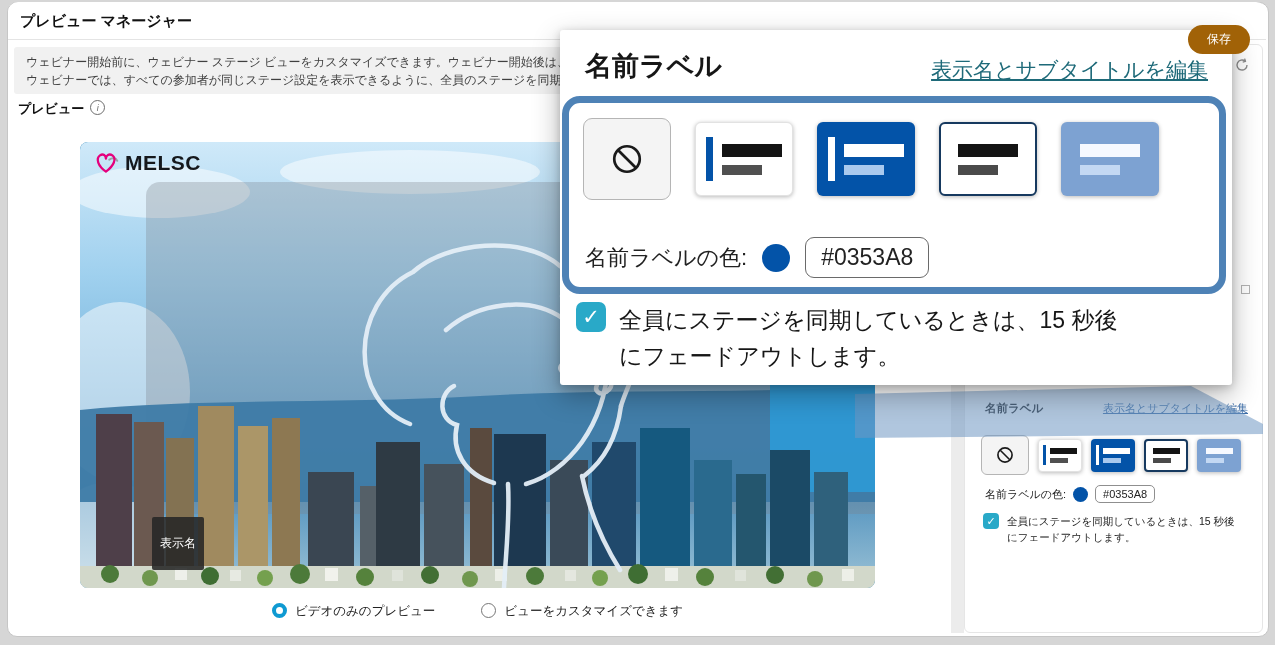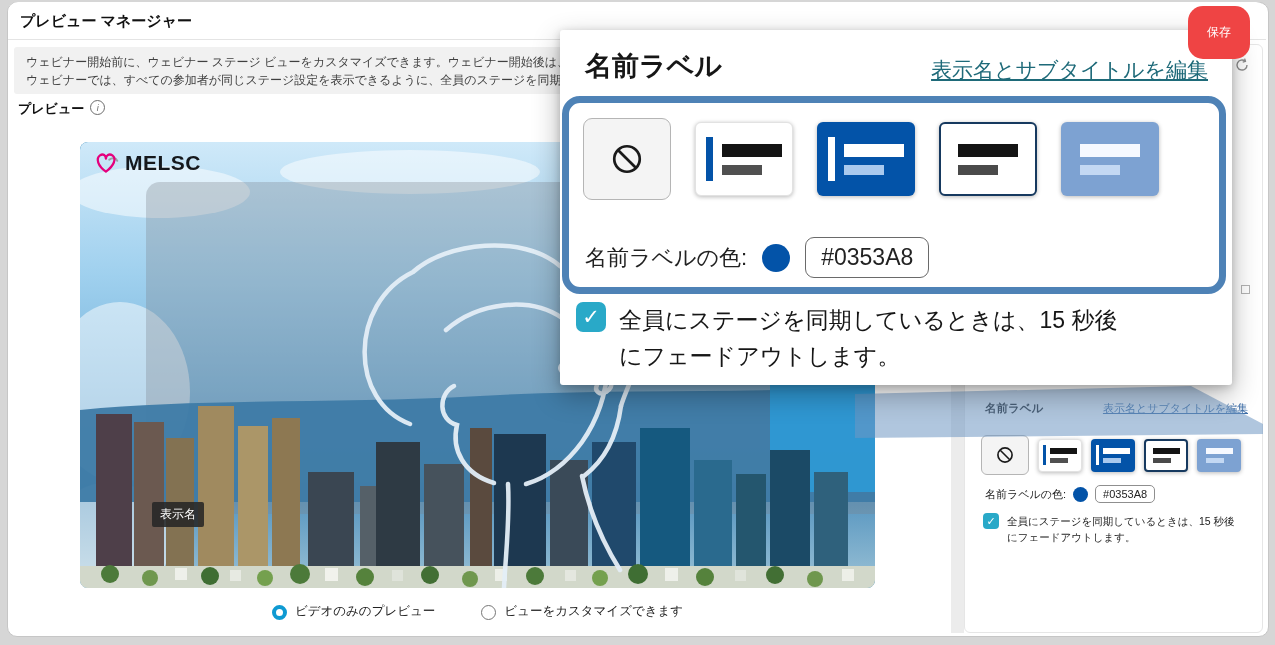--- a/index.html
+++ b/index.html
@@ -12,44 +12,44 @@
   .abs{position:absolute}
 
   
   .frame{left:7px;top:2px;width:1260px;height:633px;background:#fff;
     border:1px solid #c6c6c6;border-radius:10px;z-index:1}
 
   
   .hdr{left:8px;top:2px;width:1258px;height:37px;background:#fff;
     border-bottom:1px solid #e4e4e4;border-radius:10px 10px 0 0;z-index:5}
   .hdr .title{position:absolute;left:12px;top:10px;font-size:15px;font-weight:bold;color:#111}
-  .save-btn{left:1188px;top:6px;z-index:50;background:#ef4444;color:#fff;border:none;
-    border-radius:15px;padding:18px 19px;font-size:12px;font-family:inherit;cursor:pointer}
+  .save-btn{left:1188px;top:25px;z-index:50;background:#a16207;color:#fff;border:none;
+    border-radius:15px;padding:6px 19px;font-size:12px;font-family:inherit;cursor:pointer}
 
   
   .banner{left:14px;top:47px;width:936px;height:47px;background:#f1f1f1;border-radius:3px;
     padding:6px 12px;box-sizing:border-box;overflow:hidden;z-index:2}
   .banner div{font-size:12px;line-height:18px;color:#404040;white-space:nowrap;overflow:hidden}
 
   
   .prev-label{left:18px;top:100px;z-index:2;font-size:13px;font-weight:bold;color:#111;
     display:flex;align-items:flex-start;gap:6px}
   .info-ic{width:13px;height:13px;border:1px solid #6d6d6d;border-radius:50%;color:#6d6d6d;
     font-size:9px;font-weight:normal;display:inline-flex;align-items:center;justify-content:center;font-style:italic}
 
   .preview{left:80px;top:142px;width:795px;height:446px;border-radius:8px;overflow:hidden;
     z-index:2;background:#0369a1}
   .preview svg.scene{position:absolute;left:0;top:0;width:100%;height:100%}
   .logo{position:absolute;left:14px;top:8px;display:flex;align-items:center;gap:5px;z-index:3}
   .logo .lg-txt{font-size:21px;font-weight:bold;letter-spacing:.5px;color:#15181c}
-  .dn-tag{position:absolute;left:72px;top:360px;background:rgba(38,38,38,.88);color:#fff;
-    font-size:12px;padding:4px 8px;z-index:3;border-radius:2px}
+  .dn-tag{position:absolute;left:72px;top:375px;background:rgba(38,38,38,.88);color:#fff;
+    font-size:12px;padding:18px 8px;z-index:3;border-radius:2px}
 
   .radio-row{left:80px;top:603px;width:795px;display:flex;justify-content:center;gap:46px;z-index:2}
-  .radio-row label{display:flex;align-items:flex-end;gap:8px;font-size:12.5px;color:#222;cursor:pointer}
+  .radio-row label{display:flex;align-items:flex-start;gap:8px;font-size:12.5px;color:#222;cursor:pointer}
   .radio{width:15px;height:15px;border-radius:50%;box-sizing:border-box;background:#fff;flex:0 0 auto}
   .radio.on{border:4.5px solid #0f9ad2}
   .radio.off{border:1.5px solid #767676}
 
   
   .colgap{left:951px;top:40px;width:13px;height:593px;background:#ececec;z-index:2}
   .sidebar{left:964px;top:44px;width:299px;height:589px;background:#fff;border:1px solid #e6e6e6;
     border-radius:6px;box-sizing:border-box;z-index:2}
   .refresh{position:absolute;right:12px;top:12px;width:16px;height:16px;cursor:pointer}
   .sq-mark{position:absolute;right:12px;top:240px;width:7px;height:7px;border:1px solid #b3b3b3}

